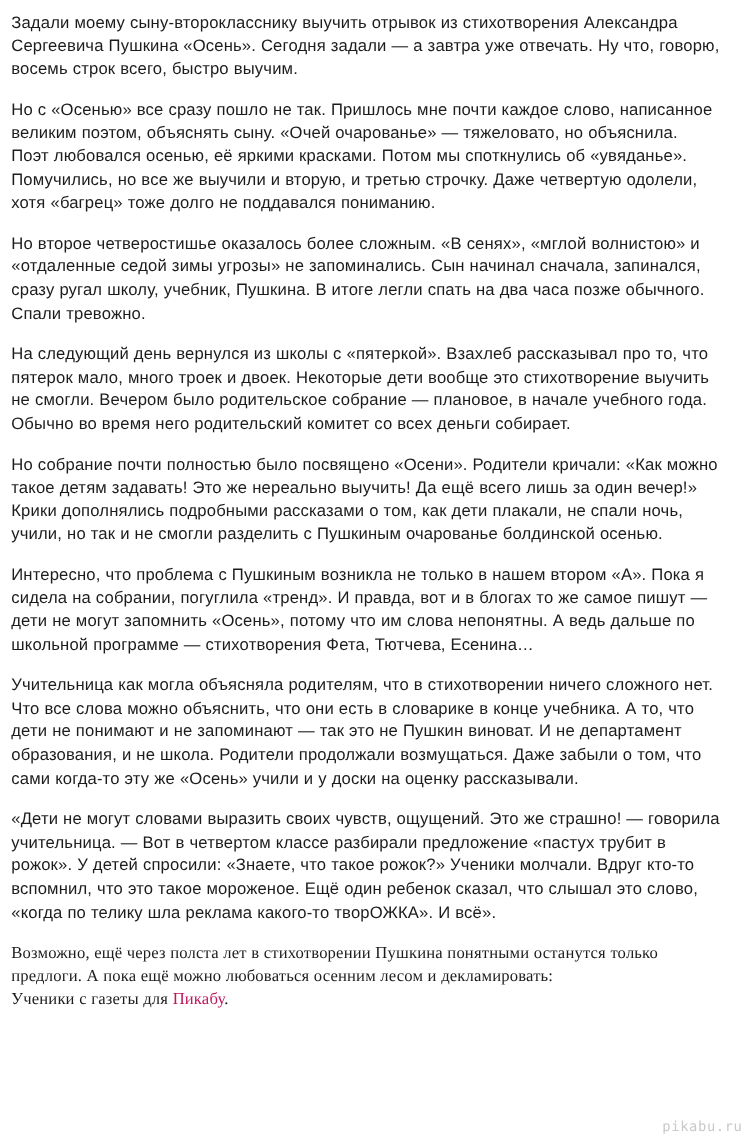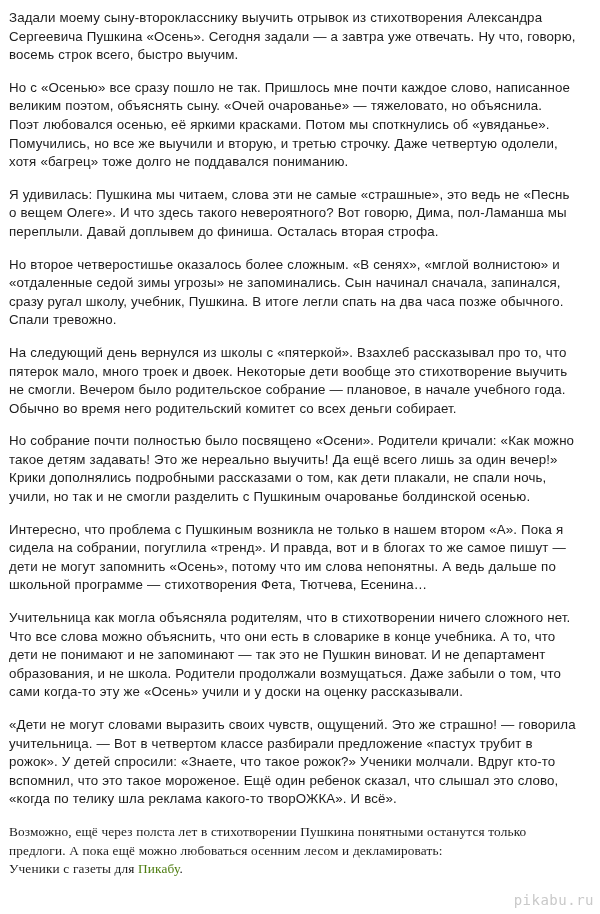--- a/index.html
+++ b/index.html
@@ -30,42 +30,41 @@
     word-spacing: 0.01em;
   }
   .para:last-of-type {
     margin-bottom: 0;
     font-family: Liberation Serif, serif;
   }
   .para .nl {
     display: block;
   }
   a.pikabu-link {
-    color: #4d7c0f;
+    color: #be185d;
     text-decoration: none;
   }
   #watermark {
     position: absolute;
     right: 6px;
     bottom: 6px;
     font-family: "DejaVu Sans Mono", monospace;
-    font-size: 14px;
+    font-size: 11px;
     letter-spacing: 0.5px;
     color: #c9c9c9;
     user-select: none;
   }
 </style>
 </head>
 <body>
 
 <div id="post">
 
   <p class="para">Задали моему сыну-второкласснику выучить отрывок из стихотворения Александра Сергеевича Пушкина «Осень». Сегодня задали — а завтра уже отвечать. Ну что, говорю, восемь строк всего, быстро выучим.</p>
   <p class="para">Но с «Осенью» все сразу пошло не так. Пришлось мне почти каждое слово, написанное великим поэтом, объяснять сыну. «Очей очарованье» — тяжеловато, но объяснила. Поэт любовался осенью, её яркими красками. Потом мы споткнулись об «увяданье». Помучились, но все же выучили и вторую, и третью строчку. Даже четвертую одолели, хотя «багрец» тоже долго не поддавался пониманию.</p>
-  <p class="para">Я удивилась: Пушкина мы читаем, слова эти не самые «страшные», это ведь не «Песнь о вещем Олеге». И что здесь такого невероятного? Вот говорю, Дима, пол-Ламанша мы переплыли. Давай доплывем до финиша. Осталась вторая строфа.</p>
   <p class="para">Но второе четверостишье оказалось более сложным. «В сенях», «мглой волнистою» и «отдаленные седой зимы угрозы» не запоминались. Сын начинал сначала, запинался, сразу ругал школу, учебник, Пушкина. В итоге легли спать на два часа позже обычного. Спали тревожно.</p>
   <p class="para">На следующий день вернулся из школы с «пятеркой». Взахлеб рассказывал про то, что пятерок мало, много троек и двоек. Некоторые дети вообще это стихотворение выучить не смогли. Вечером было родительское собрание — плановое, в начале учебного года. Обычно во время него родительский комитет со всех деньги собирает.</p>
   <p class="para">Но собрание почти полностью было посвящено «Осени». Родители кричали: «Как можно такое детям задавать! Это же нереально выучить! Да ещё всего лишь за один вечер!» Крики дополнялись подробными рассказами о том, как дети плакали, не спали ночь, учили, но так и не смогли разделить с Пушкиным очарованье болдинской осенью.</p>
   <p class="para">Интересно, что проблема с Пушкиным возникла не только в нашем втором «А». Пока я сидела на собрании, погуглила «тренд». И правда, вот и в блогах то же самое пишут — дети не могут запомнить «Осень», потому что им слова непонятны. А ведь дальше по школьной программе — стихотворения Фета, Тютчева, Есенина…</p>
   <p class="para">Учительница как могла объясняла родителям, что в стихотворении ничего сложного нет. Что все слова можно объяснить, что они есть в словарике в конце учебника. А то, что дети не понимают и не запоминают — так это не Пушкин виноват. И не департамент образования, и не школа. Родители продолжали возмущаться. Даже забыли о том, что сами когда-то эту же «Осень» учили и у доски на оценку рассказывали.</p>
   <p class="para">«Дети не могут словами выразить своих чувств, ощущений. Это же страшно! — говорила учительница. — Вот в четвертом классе разбирали предложение «пастух трубит в рожок». У детей спросили: «Знаете, что такое рожок?» Ученики молчали. Вдруг кто-то вспомнил, что это такое мороженое. Ещё один ребенок сказал, что слышал это слово, «когда по телику шла реклама какого-то творОЖКА». И всё».</p>
 
   <p class="para">
     <span>Возможно, ещё через полста лет в стихотворении Пушкина понятными останутся только предлоги. А пока ещё можно любоваться осенним лесом и декламировать:</span>
     <span class="nl"><span>Ученики с газеты для </span><a class="pikabu-link" href="#">Пикабу</a><span>.</span></span>

